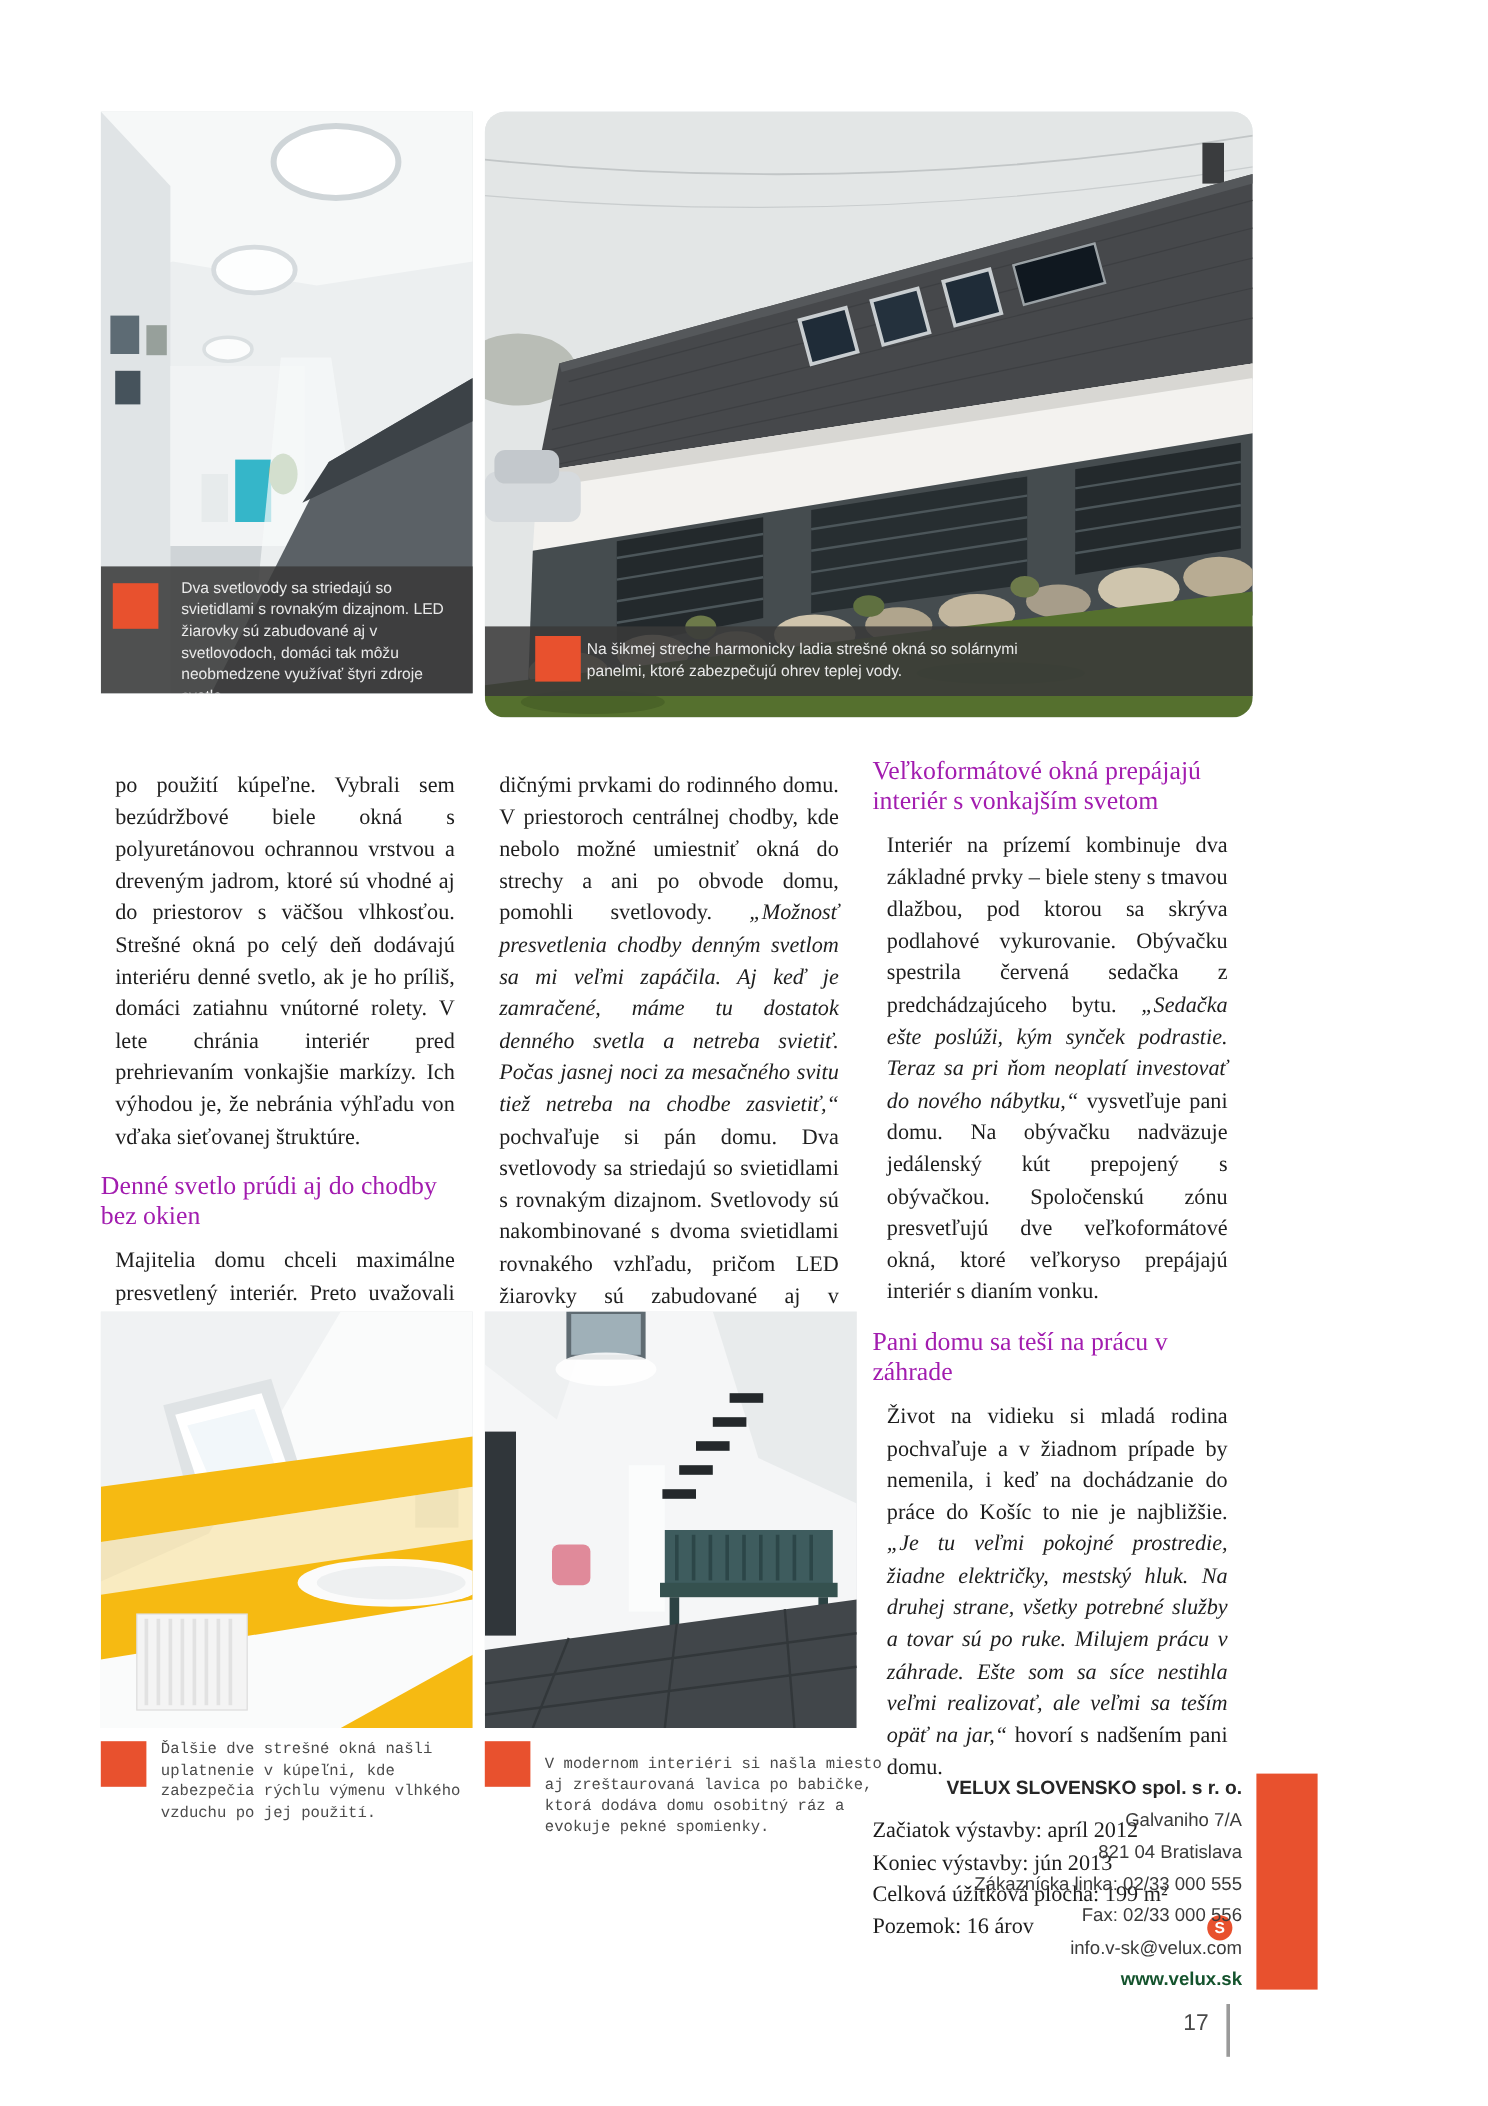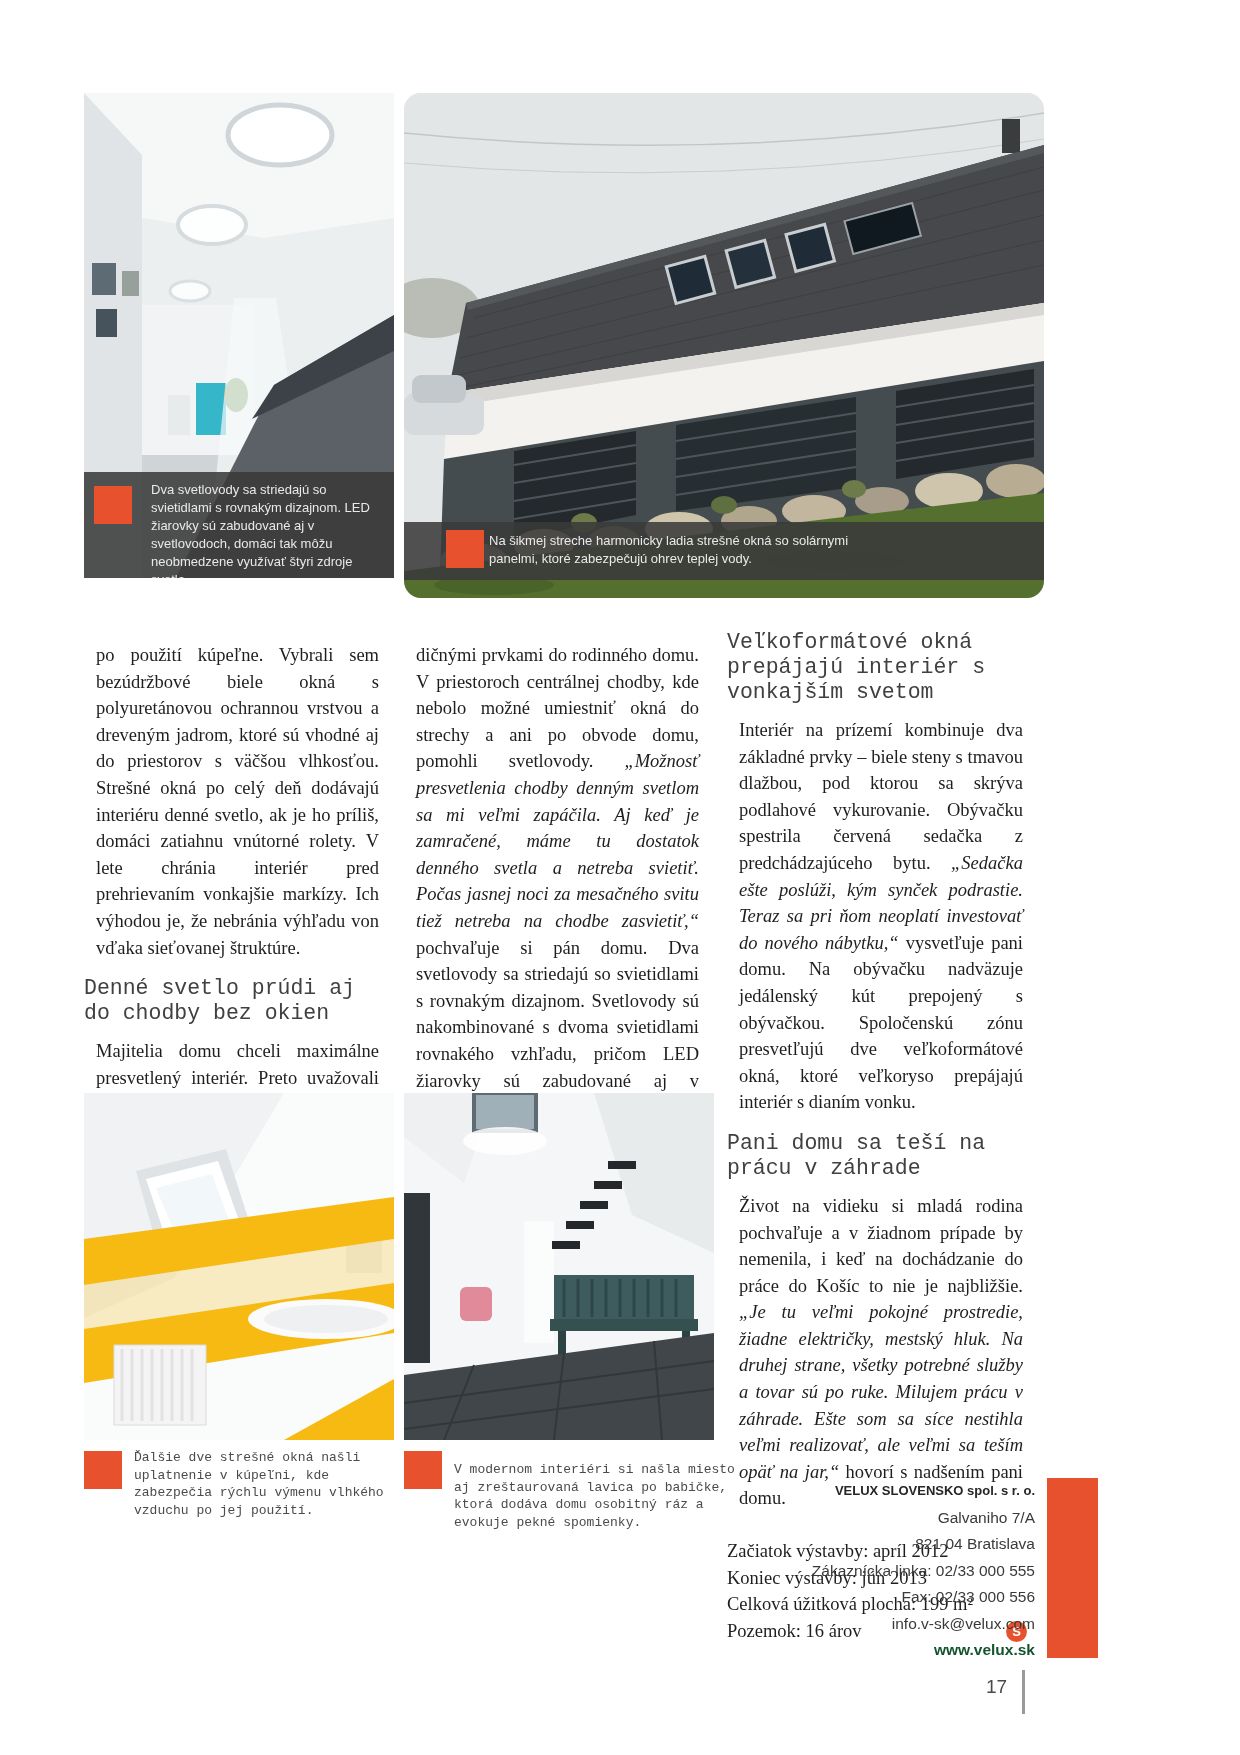--- a/index.html
+++ b/index.html
@@ -6,34 +6,34 @@
   .page{position:relative;width:1240px;height:1755px;background:#ffffff;overflow:hidden;
         font-family:"Liberation Serif",serif;}
   .photo{position:absolute;overflow:hidden;background:#e5e8ea;}
   .photo svg{display:block;width:100%;height:100%;}
   .overlay-caption{position:absolute;left:0;right:0;background:rgba(58,58,58,0.87);
         color:#e9e9e9;font:13px/18px "Liberation Sans",sans-serif;}
   .marker{position:absolute;width:38px;height:38px;background:#e8512e;}
   .col{position:absolute;width:307px;font-size:18.5px;line-height:26.6px;color:#1e1e1e;
         text-align:justify;}
   .col p{margin:12px;}
-  .subhead{font-family:Liberation Mono, monospace;font-size:21.5px;line-height:25px;
-        font-weight:normal;color:#404040;margin:15px 0 8px 0;text-align:left;}
+  .subhead{font-family:Liberation Serif, serif;font-size:21.5px;line-height:25px;
+        font-weight:normal;color:#a21caf;margin:15px 0 8px 0;text-align:left;}
   .subhead.first{margin-top:0;}
   .it{font-style:italic;}
   .facts{margin-top:26px;text-align:left;}
   .facts-line{position:relative;}
   .s-badge{position:absolute;right:8px;top:3px;width:21px;height:21px;border-radius:50%;
         background:#e8512e;color:#ffffff;font:bold 13px/21px "Liberation Sans",sans-serif;
         text-align:center;}
   .bottom-caption{position:absolute;font:13px/17.5px "Liberation Sans",sans-serif;color:#4b4b4b;}
   .bottom-caption .cap-text{margin-left:50px;font-family:Liberation Mono, monospace;}
   .contact{position:absolute;text-align:right;font:15.5px/26.5px "Liberation Sans",sans-serif;
         color:#3a3a3a;}
-  .contact .company{font-weight:bold;font-size:13px;color:#262626;}
+  .contact .company{font-weight:bold;font-size:16px;color:#262626;}
   .contact .website{font-weight:bold;color:#14532d;}
   .orange-bar{position:absolute;background:#e8512e;}
   .pageno{position:absolute;font:19px/22px "Liberation Sans",sans-serif;color:#4a4a4a;}
   .pageno-line{position:absolute;width:3px;background:#9a9a9a;}
 </style>
 </head>
 <body>
 
 <div class="page">
 

